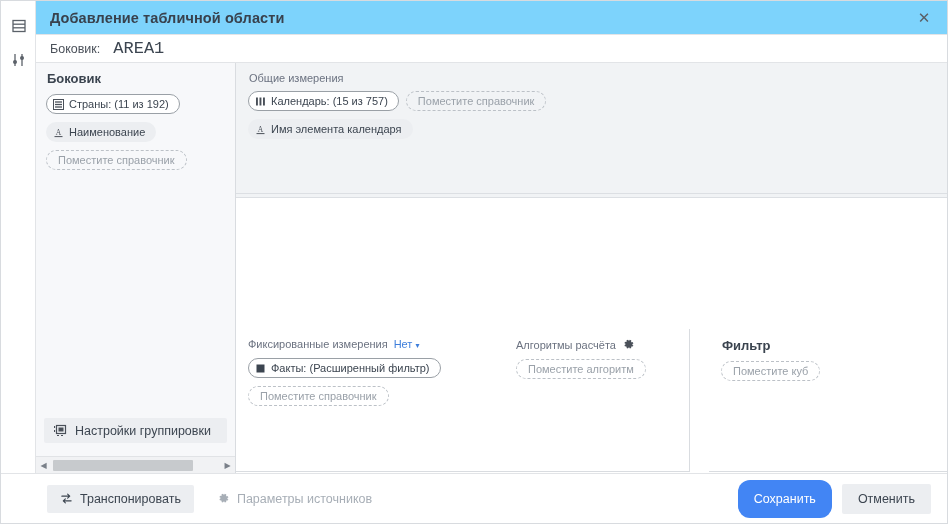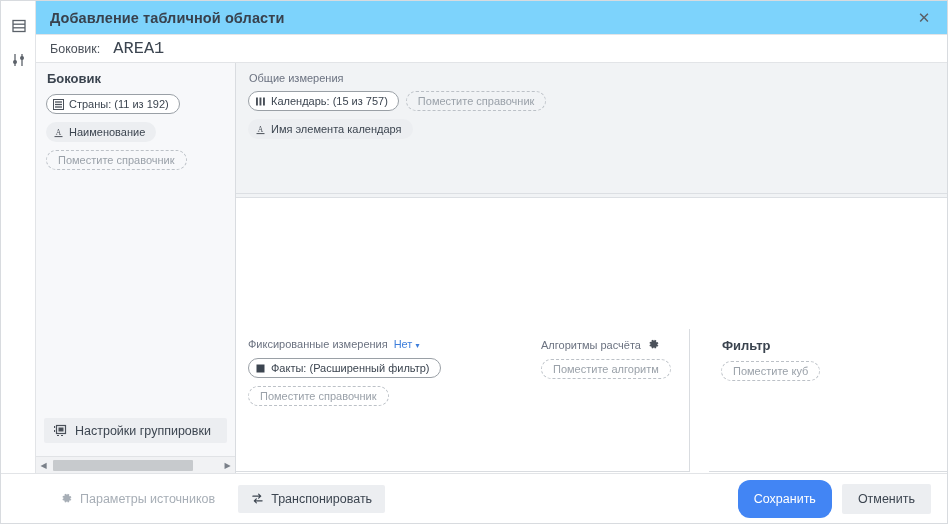--- a/index.html
+++ b/index.html
@@ -202,21 +202,21 @@
     display: flex; align-items: baseline;
     margin-bottom: 8px;
   }
   .fixrow .lbl { font-size: 11px; color: #6b7280; }
   .fixlink {
     font-size: 11px; color: #3d7edb; margin-left: 6px; cursor: pointer;
   }
   .caret { font-size: 8px; color: #3d7edb; margin-left: 3px; }
 
   .algo-block {
-    position: absolute; left: 305px; top: 9px; width: 150px;
+    position: absolute; left: 280px; top: 9px; width: 150px;
   }
   .algo-head {
     display: flex; align-items: center; margin-bottom: 8px;
   }
   .algo-head .lbl { font-size: 11px; color: #6b7280; }
   .gear { margin-left: 6px; cursor: pointer; display: flex; }
 
   
   .footer {
     position: absolute; left: 0; bottom: 0;
@@ -424,39 +424,39 @@
           <div class="chiprow">
             <div class="chip-drop">Поместите куб</div>
           </div>
         </div>
 
       </div>
     </div>
   </div>
 
   <div class="footer">
+    <button class="btn btn-gray">
+      <span class="bi">
+        <svg width="13" height="13" viewBox="0 0 14 14">
+          <path d="M2 4.5 h8 M8.2 2.3 L10.5 4.5 L8.2 6.7" fill="none" stroke="#3c4550" stroke-width="1.2" stroke-linecap="round" stroke-linejoin="round"></path>
+          <path d="M12 9.5 h-8 M5.8 7.3 L3.5 9.5 L5.8 11.7" fill="none" stroke="#3c4550" stroke-width="1.2" stroke-linecap="round" stroke-linejoin="round"></path>
+        </svg>
+      </span>
+      <span>Транспонировать</span>
+    </button>
+
     <button class="btn btn-ghost">
       <span class="bi">
         <svg width="13" height="13" viewBox="0 0 16 16">
           <path fill="#a7aeb6" d="M8 5.2a2.8 2.8 0 1 0 0 5.6 2.8 2.8 0 0 0 0-5.6zm0 4.1a1.3 1.3 0 1 1 0-2.6 1.3 1.3 0 0 1 0 2.6z"></path>
           <path fill="#a7aeb6" d="M14 9.1l-1.2-.4a4.9 4.9 0 0 0 0-1.4l1.2-.4-.7-1.9-1.2.4a5 5 0 0 0-1-1l.4-1.2L9.6 2l-.4 1.2a4.9 4.9 0 0 0-1.4 0L7.4 2l-1.9.7.4 1.2a5 5 0 0 0-1 1L3.7 4.5 3 6.4l1.2.4a4.9 4.9 0 0 0 0 1.4L3 8.6l.7 1.9 1.2-.4a5 5 0 0 0 1 1l-.4 1.2 1.9.7.4-1.2a4.9 4.9 0 0 0 1.4 0l.4 1.2 1.9-.7-.4-1.2a5 5 0 0 0 1-1l1.2.4.7-1.4z"></path>
         </svg>
       </span>
       <span>Параметры источников</span>
     </button>
 
-    <button class="btn btn-gray">
-      <span class="bi">
-        <svg width="13" height="13" viewBox="0 0 14 14">
-          <path d="M2 4.5 h8 M8.2 2.3 L10.5 4.5 L8.2 6.7" fill="none" stroke="#3c4550" stroke-width="1.2" stroke-linecap="round" stroke-linejoin="round"></path>
-          <path d="M12 9.5 h-8 M5.8 7.3 L3.5 9.5 L5.8 11.7" fill="none" stroke="#3c4550" stroke-width="1.2" stroke-linecap="round" stroke-linejoin="round"></path>
-        </svg>
-      </span>
-      <span>Транспонировать</span>
-    </button>
-
     <div class="spacer"></div>
 
     <button class="btn btn-primary">Сохранить</button>
     <button class="btn btn-secondary">Отменить</button>
   </div>
 
 </div>
 
 </body></html>

